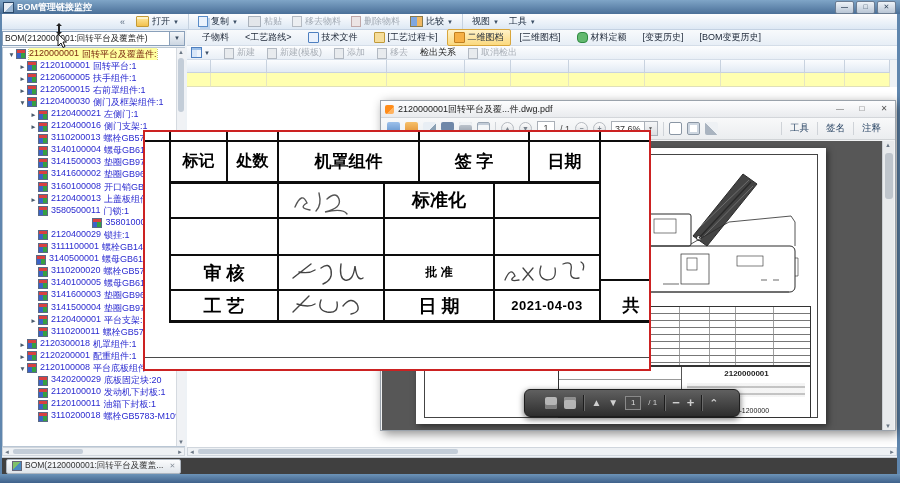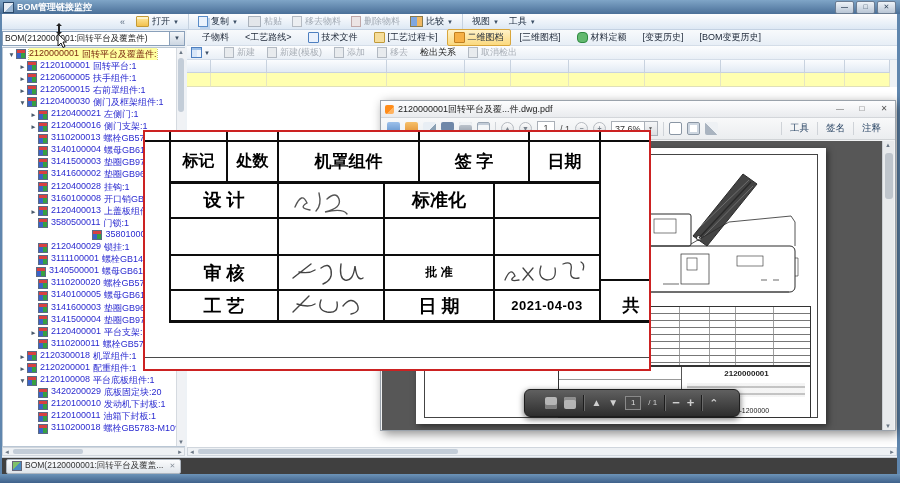--- a/index.html
+++ b/index.html
@@ -71,21 +71,21 @@
   .tab.ic-2d .tab-ic{display:inline-block;background:#f6b045;border:1px solid #c07f20;}
   .tab.ic-mat .tab-ic{display:inline-block;background:#63b96f;border:1px solid #2f8a42;border-radius:4px;}
   .tab.active{background:linear-gradient(#fff2c8,#fbd97f);border:1px solid #d8a63c;}
   
   .subtool{left:187px;top:46px;width:710px;height:14px;display:flex;align-items:center;
     background:linear-gradient(#fcfdfe,#e9eff6);border-bottom:1px solid #d4dde8;padding-left:4px;box-sizing:border-box;}
   .listview{display:flex;align-items:center;margin-right:8px;}
   .grid-ic{width:9px;height:9px;border:1px solid #4d7fc0;
     background:linear-gradient(#9cc0ea 0 2px,transparent 2px),linear-gradient(90deg,#d9e7f8 50%,#eef4fb 50%);margin-right:2px;}
   .stb-item{display:flex;align-items:center;padding:0 6px;white-space:nowrap;color:#222;}
-  .stb-item.disabled{color:#a8aeb6;}
+  .stb-item.disabled{color:#a8aeb6;align-items:flex-end;}
   .stb-ic{display:none;width:8px;height:9px;background:#e8ebee;border:1px solid #b2b9c2;margin-right:3px;}
   .stb-item.has-ic .stb-ic{display:inline-block;}
   
   .filetable{left:187px;top:60px;width:710px;}
   .frow{display:flex;}
   .fhead .fcell{height:13px;background:linear-gradient(#fbfcfe,#e2eaf4);border-right:1px solid #c8d2df;
     border-bottom:1px solid #c8d2df;color:#3a4654;display:flex;align-items:center;justify-content:center;box-sizing:border-box;}
   .fdata .fcell{height:14px;background:#ffffb0;border-right:1px solid #e6e6c2;border-bottom:1px solid #e0e0b8;
     color:#9a4a12;display:flex;align-items:center;padding-left:3px;box-sizing:border-box;white-space:nowrap;overflow:hidden;}
   .fdata .i0{justify-content:center;padding-left:0;}
@@ -302,28 +302,20 @@
         <span class="t-code">3141500003</span>
         <span class="t-name">垫圈GB97.1-8:4</span>
       </span>
     </div>
     <div class="tree-row i10" style="padding-left: 26px;">
       <span class="arrow"></span>
       <span class="node-icon"></span>
       <span class="lbl">
         <span class="t-code">3141600002</span>
         <span class="t-name">垫圈GB96-8:6</span>
-      </span>
-    </div>
-    <div class="tree-row i11" style="padding-left: 26px;">
-      <span class="arrow"></span>
-      <span class="node-icon"></span>
-      <span class="lbl">
-        <span class="t-code">2120400028</span>
-        <span class="t-name">挂钩:1</span>
       </span>
     </div>
     <div class="tree-row i12" style="padding-left: 26px;">
       <span class="arrow"></span>
       <span class="node-icon"></span>
       <span class="lbl">
         <span class="t-code">3160100008</span>
         <span class="t-name">开口销GB91-4*30:2</span>
       </span>
     </div>
@@ -712,21 +704,20 @@
   <div class="ln" style="left:238px;top:49px;width:2px;height:142px;"></div>
   <div class="ln" style="left:348px;top:49px;width:2px;height:142px;"></div>
   <div class="ln" style="left:454px;top:0;width:2px;height:191px;"></div>
 
   <div class="ocell" style="left:26px;top:10px;width:55px;height:39px;font-size:16px;">标记</div>
   <div class="ocell" style="left:83px;top:10px;width:49px;height:39px;font-size:16px;">处数</div>
   <div class="ocell" style="left:134px;top:10px;width:139px;height:39px;font-size:17px;">机罩组件</div>
   <div class="ocell" style="left:275px;top:10px;width:108px;height:39px;font-size:17px;">签 字</div>
   <div class="ocell" style="left:385px;top:10px;width:69px;height:39px;font-size:17px;">日期</div>
 
-  <div class="ocell" style="left:26px;top:51px;width:106px;height:34px;font-size:18px;">设 计</div>
   <div class="ocell" style="left:240px;top:51px;width:108px;height:34px;font-size:18px;">标准化</div>
   <svg class="sigsvg" style="left:140px;top:53px;" width="92" height="30" viewBox="0 0 92 30">
     <path d="M10,22 q7,-16 12,-4 q-9,5 3,7 M34,8 q3,12 -3,18 M42,14 q9,-8 12,0 q3,9 -14,13 q18,-4 22,2" fill="none" stroke="#555" stroke-width="1.4" stroke-linecap="round"></path>
   </svg>
 
   <div class="ocell" style="left:26px;top:124px;width:106px;height:33px;font-size:18px;">审 核</div>
   <div class="ocell" style="left:240px;top:124px;width:108px;height:33px;font-size:12px;">批 准</div>
   <svg class="sigsvg" style="left:140px;top:126px;" width="92" height="29" viewBox="0 0 92 29">
     <path d="M8,20 L26,6 M14,14 q10,2 16,-2 M36,10 q8,-6 10,2 q2,10 -8,14 M56,6 q-2,14 4,16 q8,2 10,-14 q2,16 8,12" fill="none" stroke="#444" stroke-width="1.4" stroke-linecap="round"></path>
   </svg>

